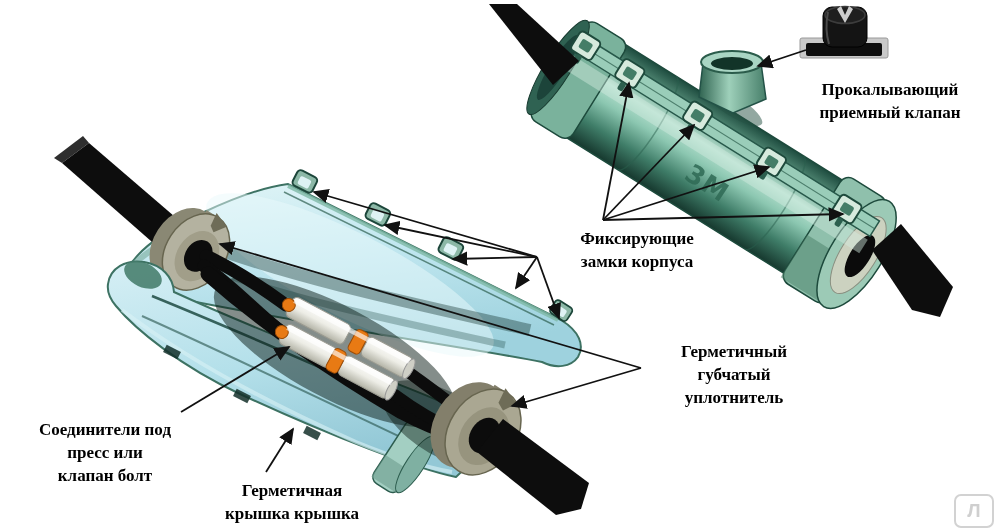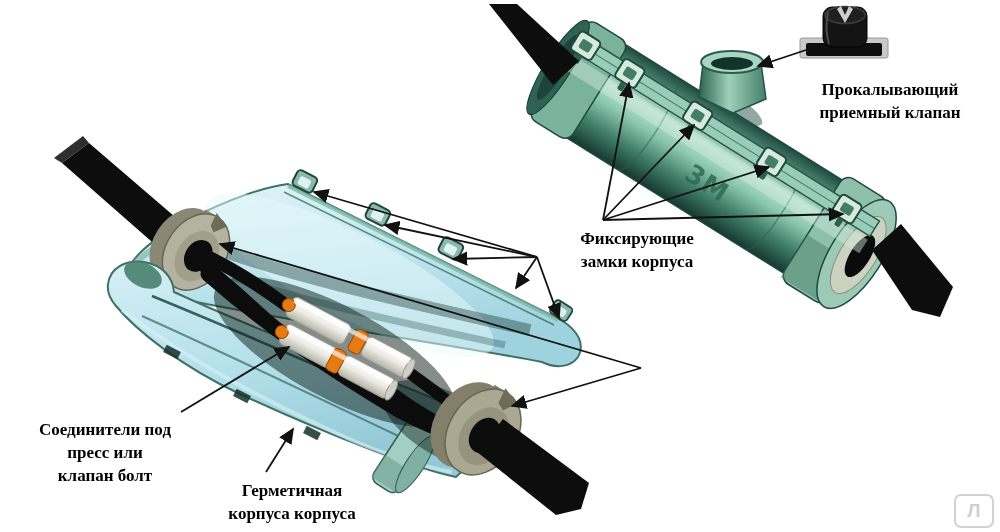--- a/index.html
+++ b/index.html
@@ -238,20 +238,23 @@
     <line x1="641" y1="368" x2="512" y2="406" marker-end="url(#ah)"></line>
     <line x1="181" y1="412" x2="289" y2="347" marker-end="url(#ah)"></line>
     <line x1="266" y1="472" x2="293" y2="429" marker-end="url(#ah)"></line>
   </g>
 </svg>
 
 <div class="lbl" style="left:566px;top:227px;width:142px;">Фиксирующие
 замки корпуса</div>
 <div class="lbl" style="left:790px;top:78px;width:200px;">Прокалывающий
 приемный клапан</div>
+<div class="lbl" style="left:652px;top:340px;width:164px;">Герметичный
+губчатый
+уплотнитель</div>
 <div class="lbl" style="left:14px;top:418px;width:182px;">Соединители под
 пресс или
 клапан болт</div>
 <div class="lbl" style="left:202px;top:479px;width:180px;">Герметичная
-корпуса корпуса</div>
+крышка крышка</div>
 
 <div class="wm">Л</div>
 </div>
 
 </body></html>

